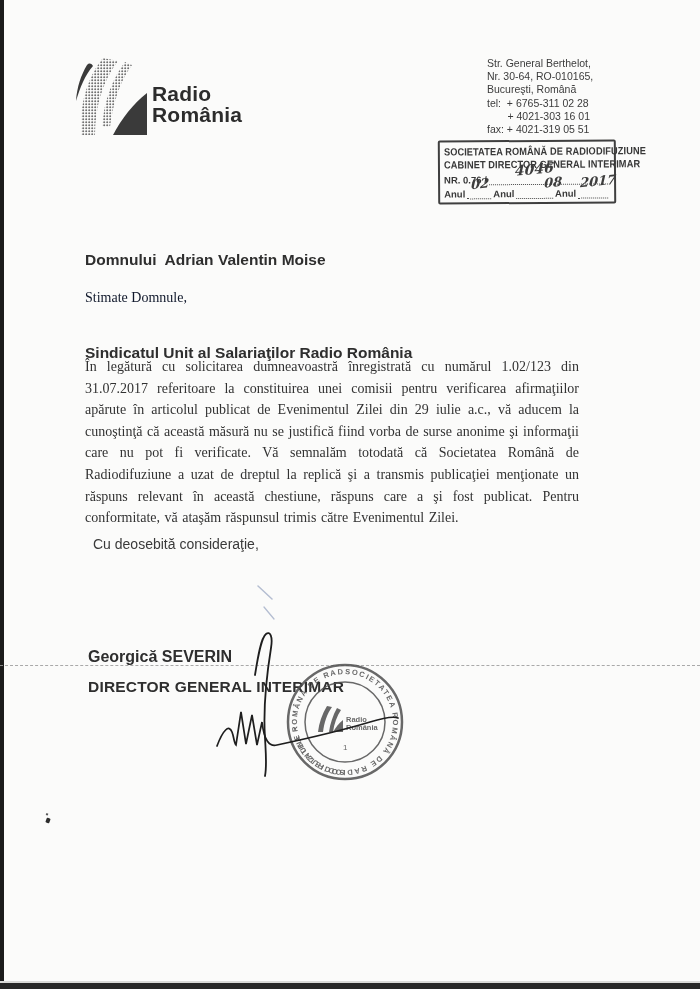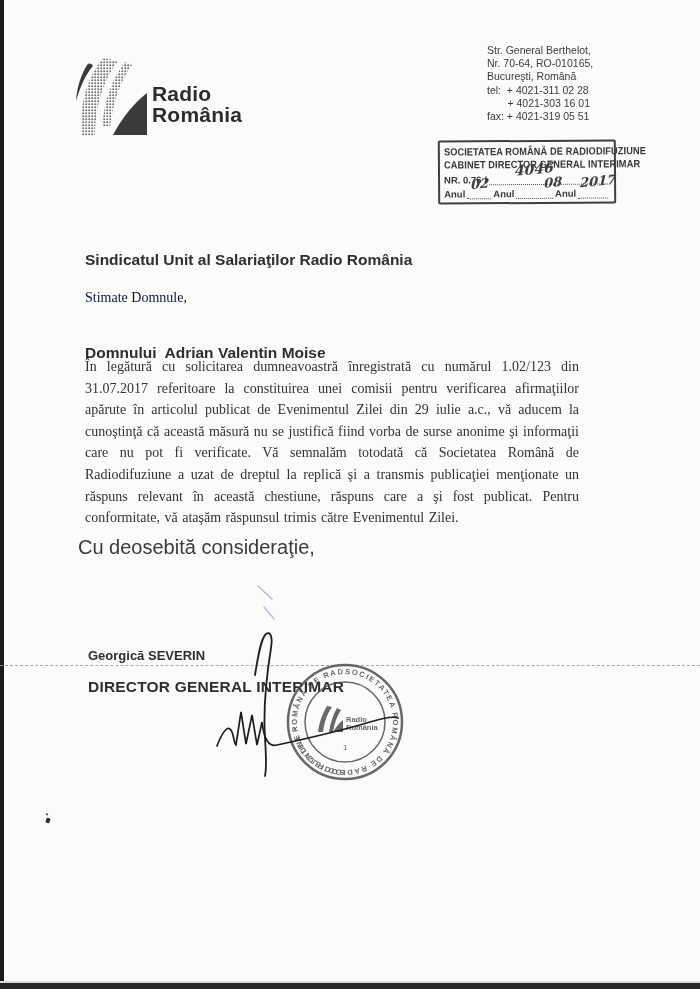--- a/index.html
+++ b/index.html
@@ -11,21 +11,21 @@
   
   .edge-left{position:absolute;left:0;top:0;width:4px;height:100%;background:#1b1b1b;}
   .edge-bottom{position:absolute;left:0;bottom:0;width:100%;height:6px;background:#262626;border-top:2px solid #d8d8d6;}
 
   
   .logo{position:absolute;left:70px;top:55px;width:230px;height:82px;}
   .logo svg{position:absolute;left:0;top:0;}
   .logo-text{position:absolute;left:82px;top:28px;font-weight:bold;font-size:21px;line-height:21px;color:#2c2c2c;letter-spacing:0.2px;}
 
   
-  .addr{position:absolute;left:487px;top:44px;font-size:10.5px;line-height:13.2px;color:#3c3c3c;}
+  .addr{position:absolute;left:487px;top:57px;font-size:10.5px;line-height:13.2px;color:#3c3c3c;}
   .addr div{white-space:pre;}
 
   
   .regbox{
     position:absolute;left:438px;top:140px;width:178px;height:64px;
     border:2px solid #3f3f3f;border-radius:2px;transform:rotate(-0.4deg);
     padding:3px 4px 2px 4px;box-sizing:border-box;color:#383838;background:rgba(255,255,255,0.0);
   }
   .regbox .cond{font-weight:bold;font-size:10.5px;line-height:13px;transform:scaleX(0.88);transform-origin:left center;white-space:nowrap;letter-spacing:0.1px;}
   .reg-row{display:flex;align-items:flex-end;font-weight:bold;font-size:9.5px;margin-top:3px;}
@@ -42,30 +42,30 @@
 
   
   .recipient{position:absolute;left:85px;top:182px;font-weight:bold;font-size:15.5px;line-height:31px;color:#2e2e2e;white-space:pre;}
 
   
   .salutation{position:absolute;left:85px;top:290px;font-size:14px;color:#0f172a;font-family:Liberation Serif, serif;}
   .body-par{
     position:absolute;left:85px;top:356px;width:494px;
     font-size:14px;line-height:21.6px;text-align:justify;color:#323232;word-spacing:1px;font-family:Liberation Serif, serif;
   }
-  .closing{position:absolute;left:78px;top:536px;font-size:20px;color:#3a3a3a;}
+  .closing{position:absolute;left:93px;top:536px;font-size:14px;color:#3a3a3a;}
 
   
   .pen-mark{position:absolute;left:250px;top:578px;opacity:0.55;}
 
   
   .fold-line{position:absolute;left:0;top:665px;width:100%;border-top:1.5px dashed #9b9b9b;opacity:0.85;}
 
   
-  .signer-name{position:absolute;left:88px;top:648px;font-weight:bold;font-size:13px;color:#2e2e2e;}
+  .signer-name{position:absolute;left:88px;top:648px;font-weight:bold;font-size:16px;color:#2e2e2e;}
   .signer-title{position:absolute;left:88px;top:678px;font-weight:bold;font-size:15.5px;color:#2e2e2e;letter-spacing:0.2px;}
 
   
   .seal{position:absolute;left:285px;top:662px;opacity:0.85;}
   .sig{position:absolute;left:205px;top:618px;}
 
   
   .speck{position:absolute;left:46px;top:818px;width:4px;height:5px;background:#2d2d2d;border-radius:1px;transform:rotate(20deg);}
   .speck:after{content:"";position:absolute;left:-2px;top:-4px;width:2px;height:2px;background:#555;}
 </style>
@@ -90,23 +90,23 @@
       <path d="M 77,38 L 77,80 L 43,80 C 52,63 63,49 77,38 Z" fill="#3a3a3a"></path>
     </svg>
     <div class="logo-text">
       <div>Radio</div>
       <div>România</div>
     </div>
   </div>
 
   <div class="addr">
     <div>Str. General Berthelot,</div>
-    <div>Nr. 70-64, RO-010165,</div>
+    <div>Nr. 30-64, RO-010165,</div>
     <div>Bucureşti, Română</div>
-    <div>tel:  + 4021-311 02 28</div>
+    <div>tel:  + 6765-311 02 28</div>
     <div>       + 4021-303 16 01</div>
     <div>fax: + 4021-319 05 51</div>
   </div>
 
   <div class="regbox">
     <div class="cond">SOCIETATEA ROMÂNĂ DE RADIODIFUZIUNE</div>
     <div class="cond">CABINET  DIRECTOR GENERAL INTERIMAR</div>
     <div class="reg-row">
       <span>NR. 0.76 /</span>
       <span class="leader">
@@ -123,22 +123,22 @@
         <span class="hand month">08</span>
       </span>
       <span>Anul</span>
       <span class="leader fix30">
         <span class="hand year">2017</span>
       </span>
     </div>
   </div>
 
   <div class="recipient">
+    <div>Domnului  Adrian Valentin Moise</div>
     <div>Sindicatul Unit al Salariaţilor Radio România</div>
-    <div>Domnului  Adrian Valentin Moise</div>
   </div>
 
   <div class="salutation">Stimate Domnule,</div>
 
   <div class="body-par">În legătură cu solicitarea dumneavoastră înregistrată cu numărul 1.02/123 din 31.07.2017 referitoare la constituirea unei comisii pentru verificarea afirmaţiilor apărute în articolul publicat de Evenimentul Zilei din 29 iulie a.c., vă aducem la cunoştinţă că această măsură nu se justifică fiind vorba de surse anonime şi informaţii care nu pot fi verificate. Vă semnalăm totodată că Societatea Română de Radiodifuziune a uzat de dreptul la replică şi a transmis publicaţiei menţionate un răspuns relevant în această chestiune, răspuns care a şi fost publicat. Pentru conformitate, vă ataşăm răspunsul trimis către Evenimentul Zilei.</div>
 
   <div class="closing">Cu deosebită consideraţie,</div>
 
   <svg class="pen-mark" width="40" height="45">
     <path d="M 8,8 L 22,21" stroke="#7b8cb0" stroke-width="1.5" fill="none" stroke-linecap="round"></path>

